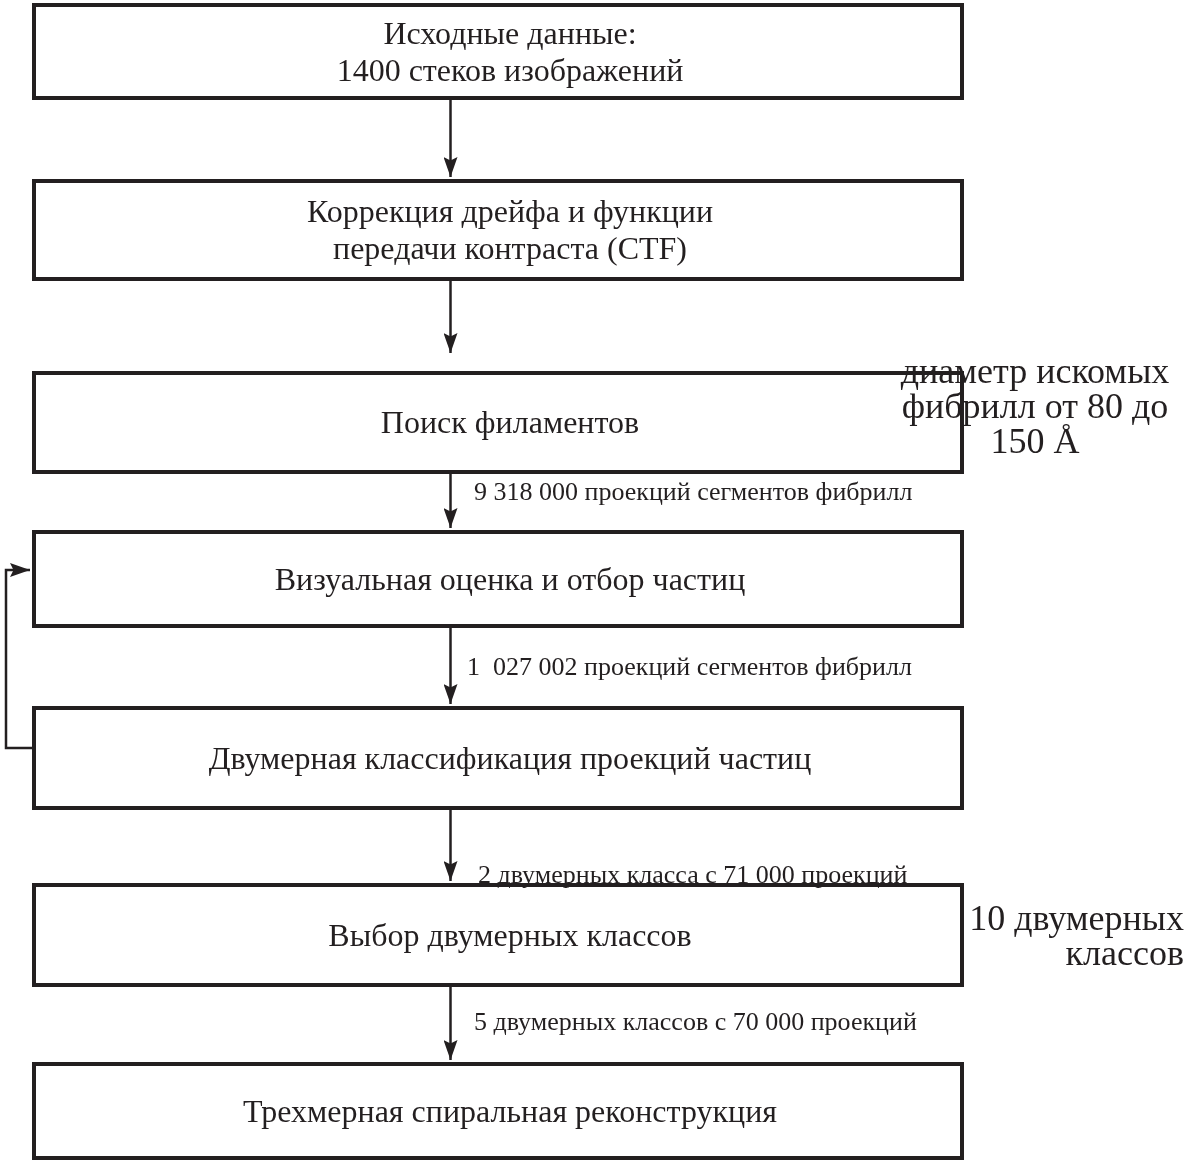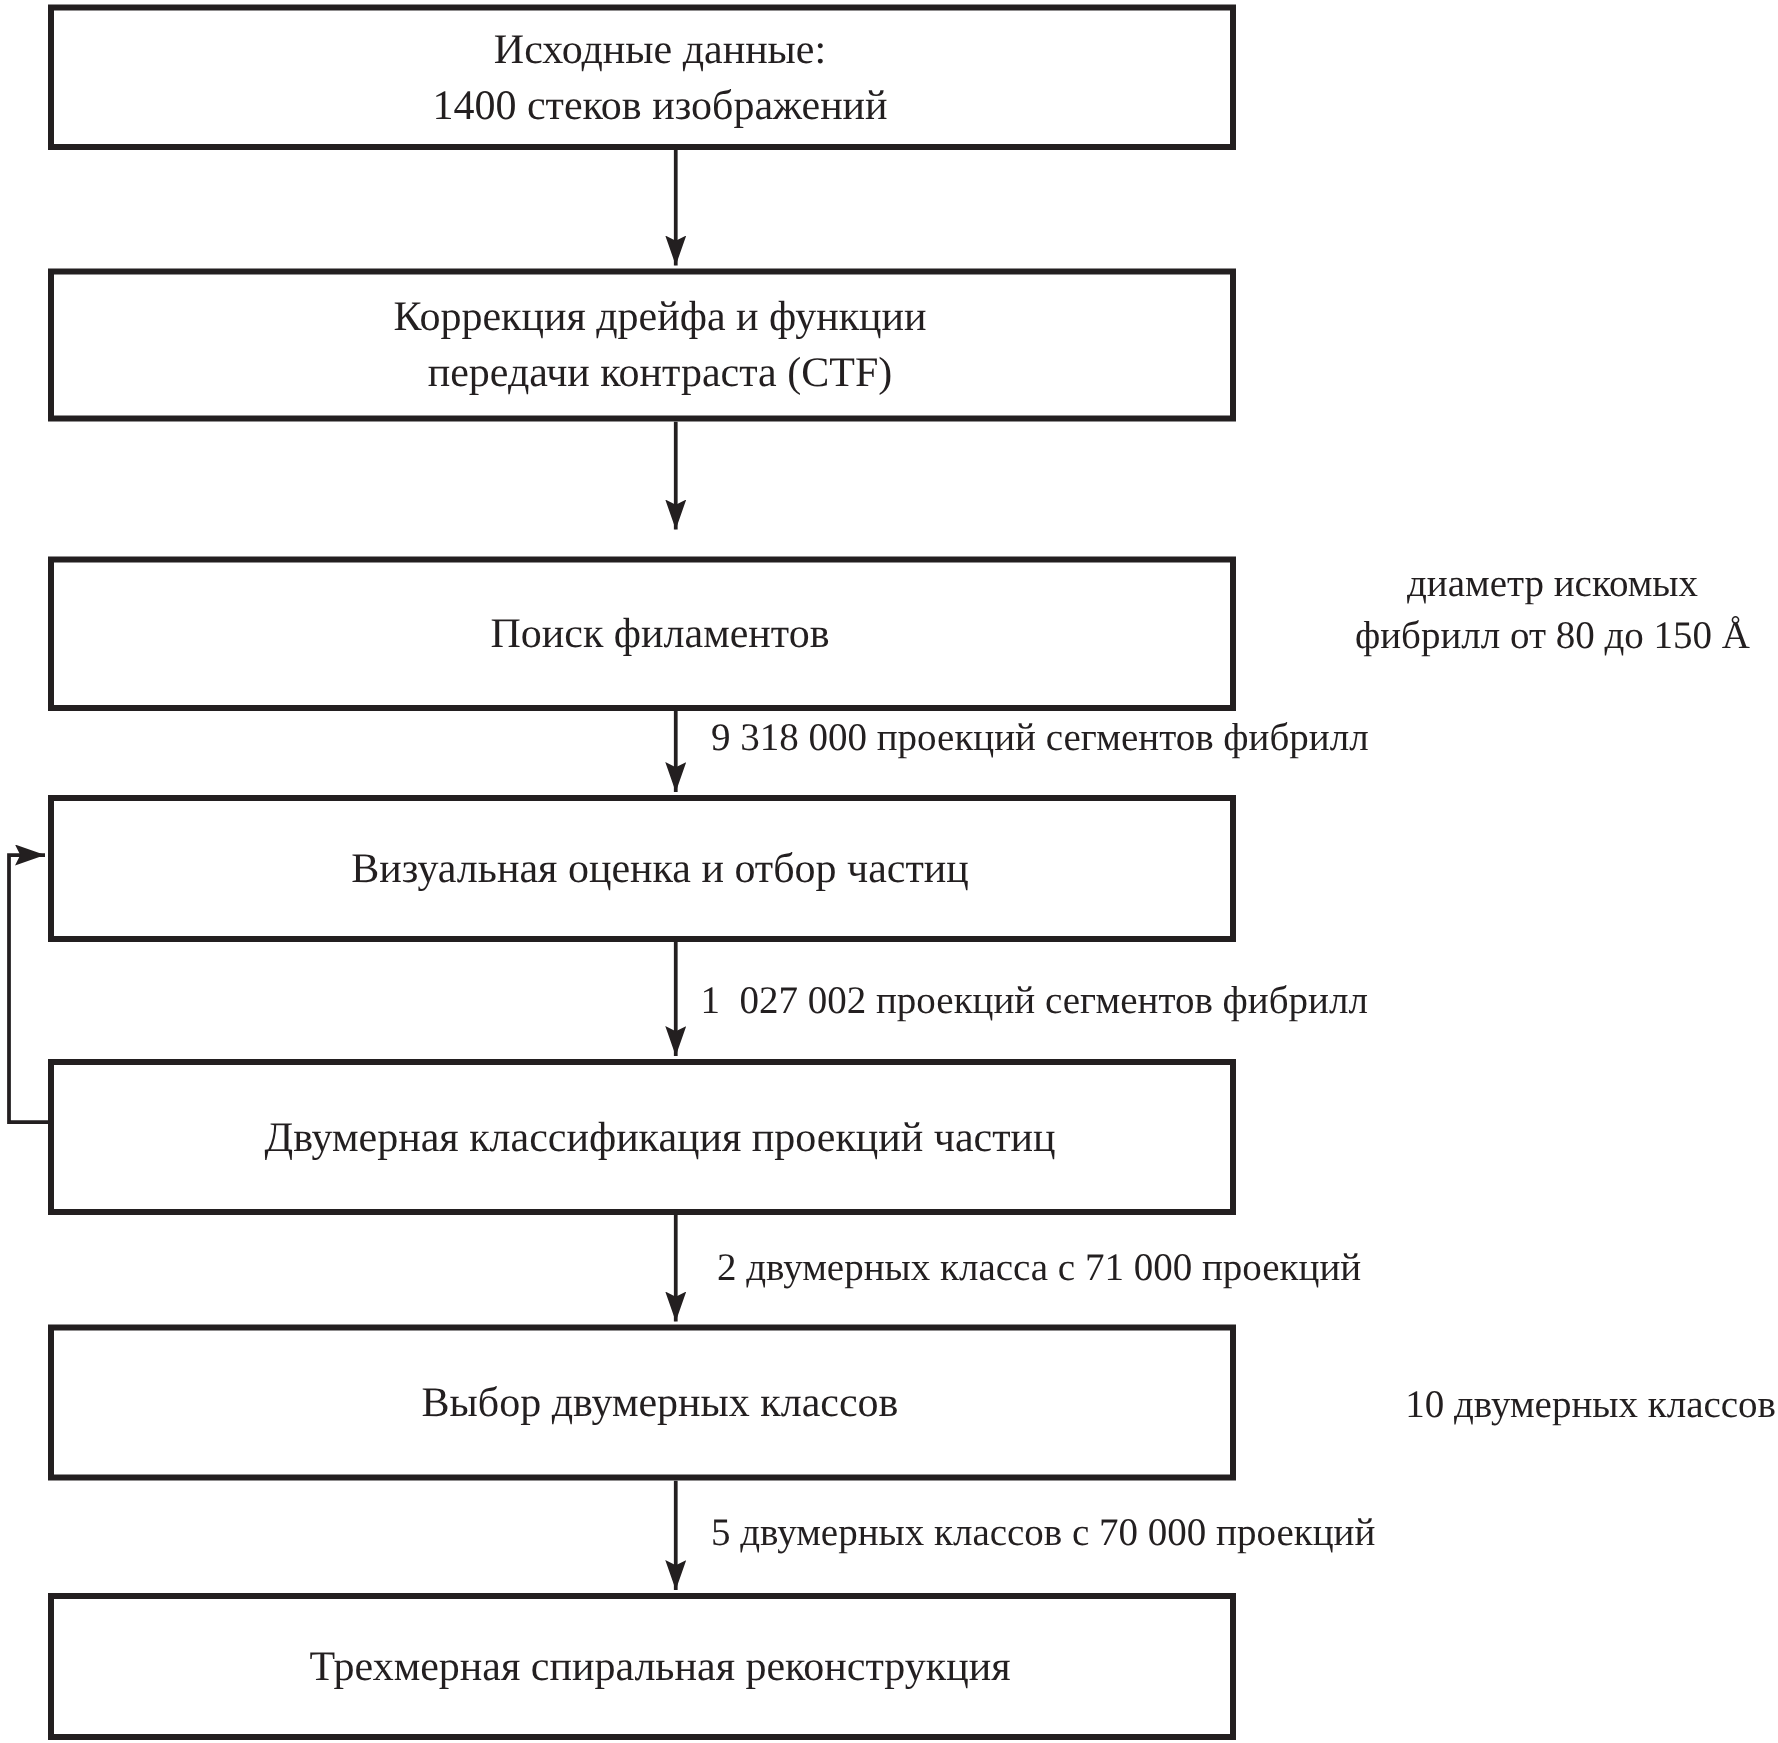--- a/index.html
+++ b/index.html
@@ -20,49 +20,49 @@
     position:absolute;left:0;top:0;width:1185px;height:1162px;
   }
   .connector-layer line,.connector-layer path{
     stroke:var(--line);
     stroke-width:2.5;
     fill:none;
   }
   .connector-layer .head{fill:var(--line);stroke:none;}
   .flow-box{
     position:absolute;
-    left:32px;width:792px;
+    left:32px;width:932px;
     box-sizing:border-box;
     border:4px solid var(--line);
     background:var(--bg);
     display:flex;flex-direction:column;justify-content:center;align-items:center;
     text-align:center;
-    font-size:28px;line-height:37px;padding-left:24px;
+    font-size:32px;line-height:37px;padding-left:24px;
   }
   .box1{top:3px;height:97px;}
   .box2{top:179px;height:102px;}
   .box3{top:371px;height:103px;}
   .box4{top:530px;height:98px;}
   .box5{top:706px;height:104px;}
   .box6{top:883px;height:104px;}
   .box7{top:1062px;height:98px;text-align:right;}
   .edge-label{
     position:absolute;
     transform:translateY(-50%);
     font-size:26px;
     white-space:pre;
   }
   .el1{left:474px;top:492px;}
   .el2{left:467px;top:667px;}
-  .el3{left:478px;top:845px;}
+  .el3{left:478px;top:875px;}
   .el4{left:474px;top:1022px;}
   .side-note{
     position:absolute;
     transform:translateY(-50%);
-    font-size:26px;
+    font-size:36px;
     line-height:35px;
   }
   .sn1{left:885px;width:300px;top:406px;text-align:center;}
   .sn2{left:884px;width:300px;top:760px;text-align:left;}
   .sn3{left:884px;width:300px;top:936px;text-align:right;}
   .line-span{display:block;}
 </style>
 </head>
 <body>
 

